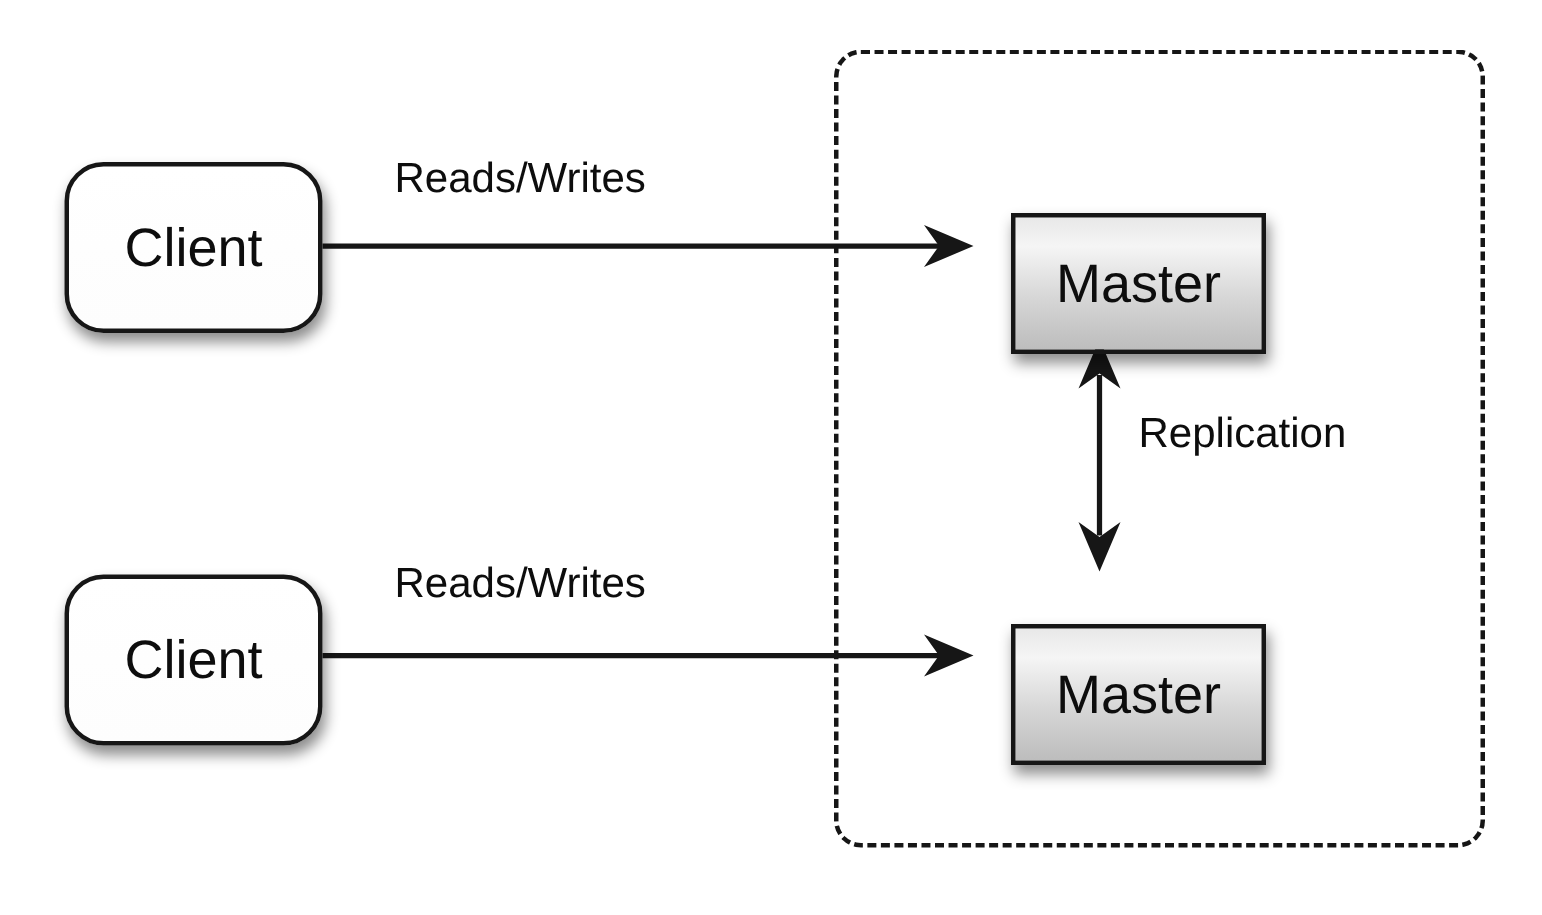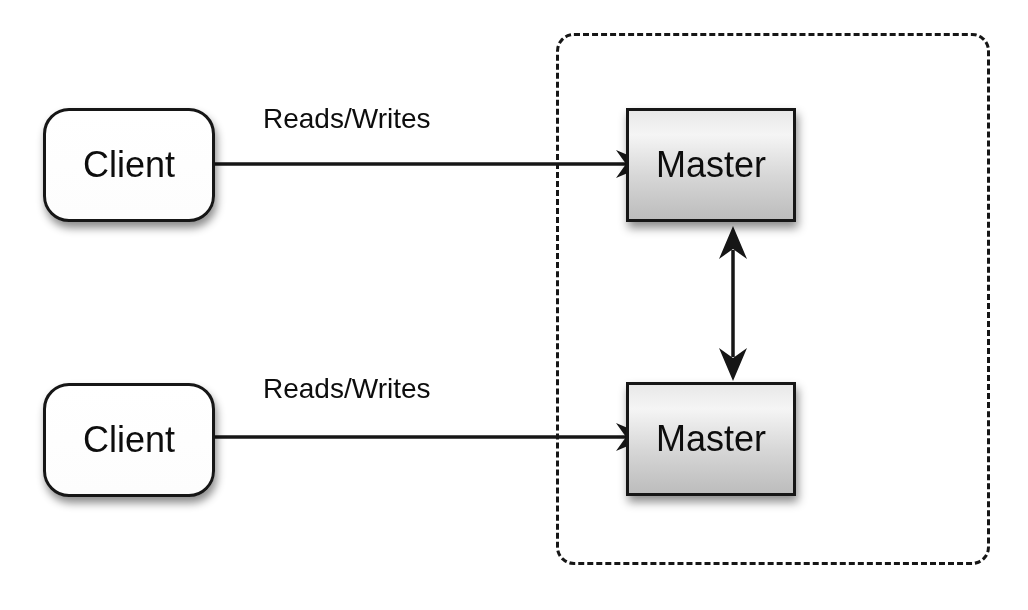--- a/index.html
+++ b/index.html
@@ -49,26 +49,27 @@
     width: 172px;
     height: 114px;
     border: 3.5px solid #161616;
     border-radius: 26px;
     background: linear-gradient(180deg, #ffffff 0%, #fdfdfd 100%);
     box-shadow: 2px 6px 9px rgba(0,0,0,0.45);
   }
   .client-top { top: 108px; }
   .client-bottom { top: 383px; }
   .node-master {
-    left: 626px;
+    left: 674px;
     width: 170px;
-    height: 114px;
+    height: 94px;
     border: 3.5px solid #161616;
     background: linear-gradient(180deg, #e8e8e8 0%, #f5f5f5 22%, #d7d7d7 60%, #c3c3c3 90%, #bdbdbd 100%);
     box-shadow: 2px 6px 9px rgba(0,0,0,0.45);
+    margin-top: 34px;
   }
   .master-top { top: 108px; }
   .master-bottom { top: 382px; }
   .edge-label {
     position: absolute;
     font-size: 28px;
     line-height: 1.15;
     white-space: nowrap;
     color: #0d0d0d;
   }
@@ -117,14 +118,15 @@
   </div>
 
   <div class="node node-master master-bottom">
     <span>Master</span>
   </div>
 
   <div class="edge-label label-rw-top">Reads/Writes</div>
 
   <div class="edge-label label-rw-bottom">Reads/Writes</div>
 
+  <div class="edge-label label-replication">Replication</div>
 
 </div>
 
 </body></html>

